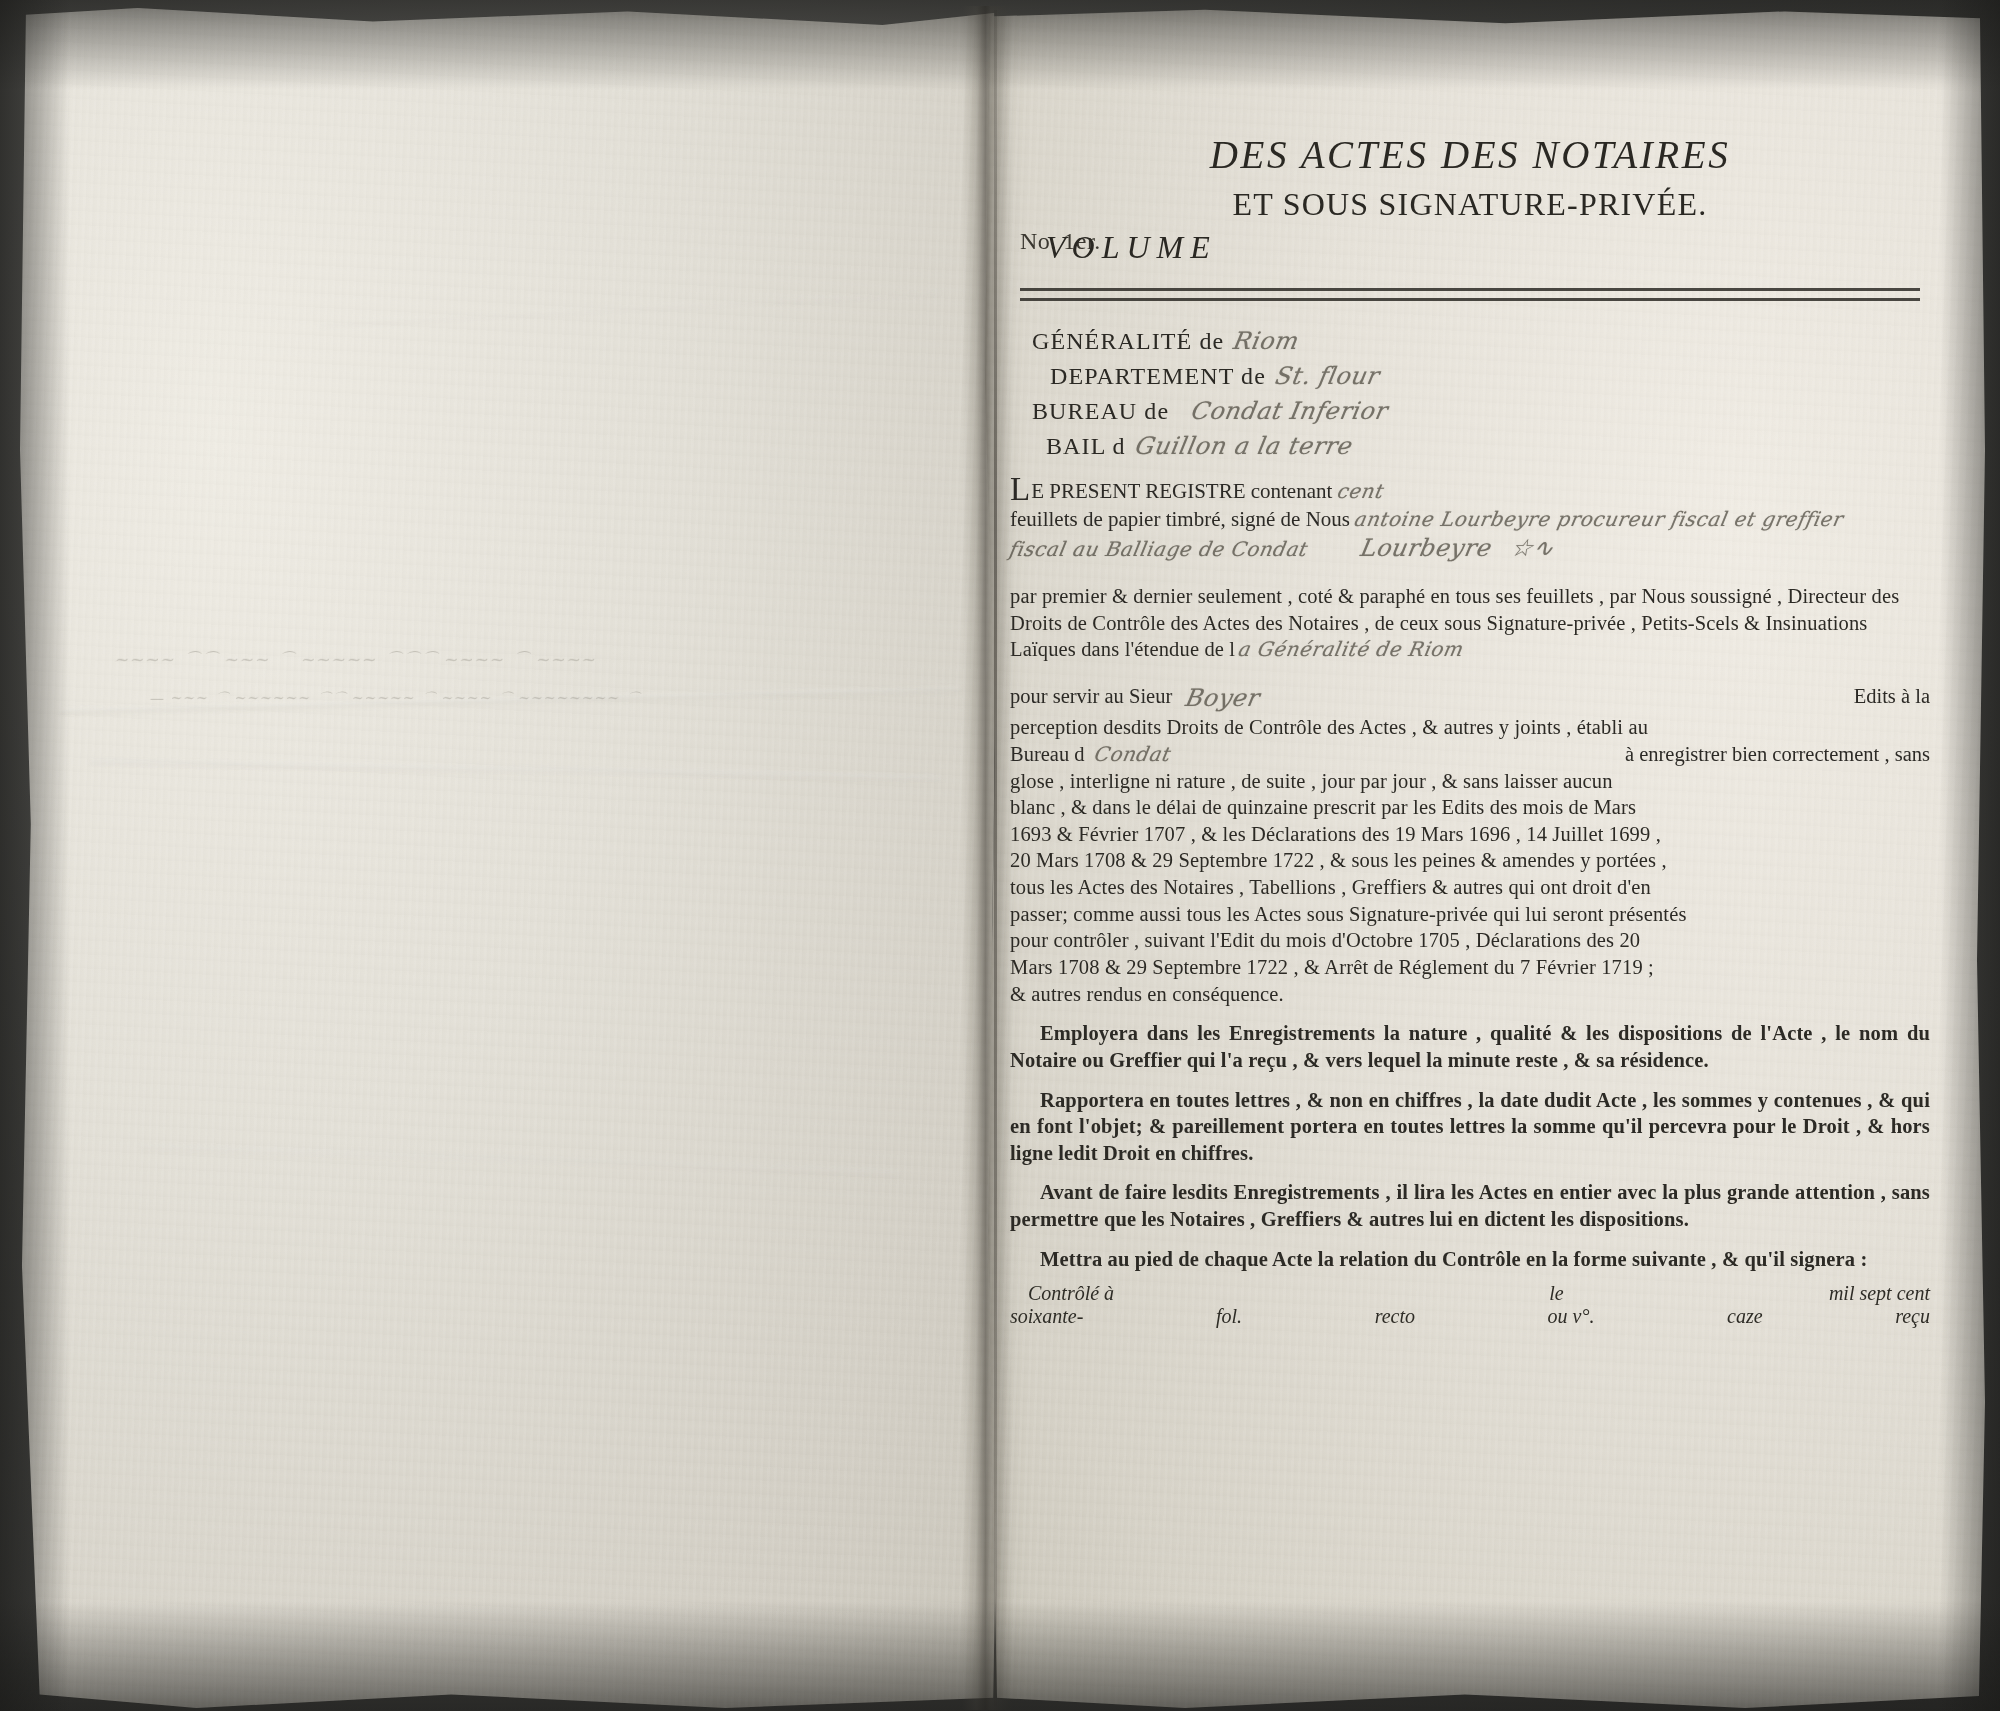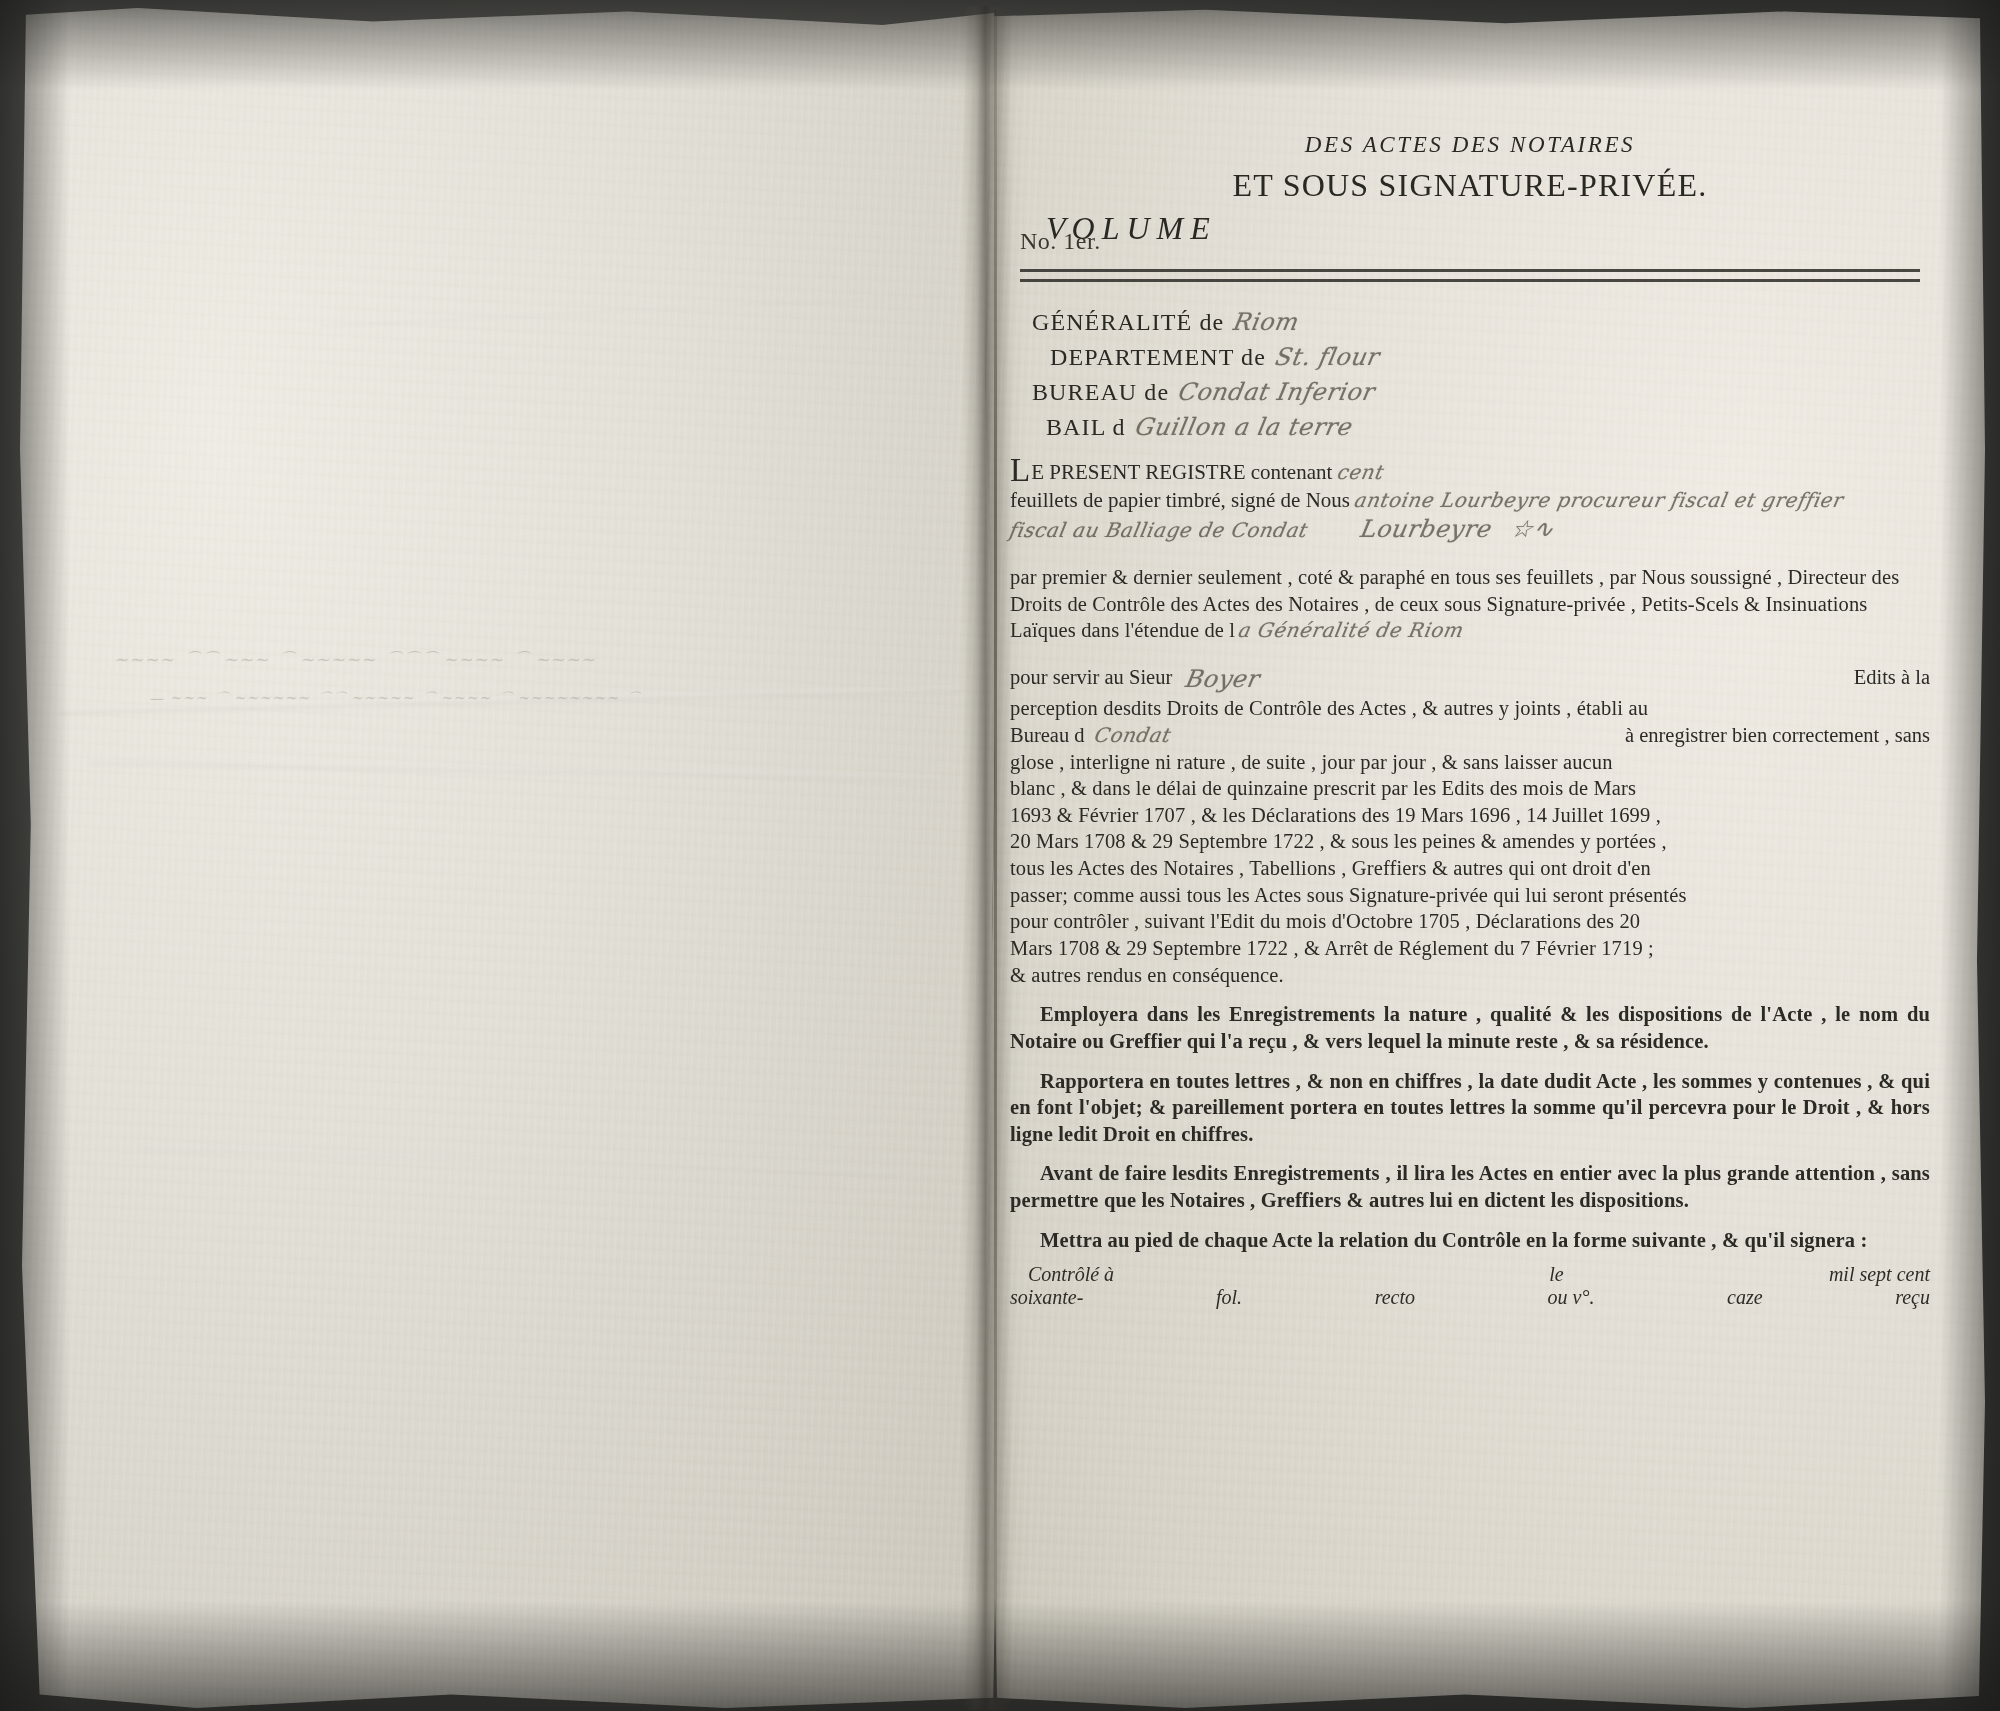--- a/index.html
+++ b/index.html
@@ -110,21 +110,21 @@
     text-align: center;
     font-size: 56px;
     letter-spacing: 17px;
     font-weight: 400;
     color: #26241f;
     text-indent: 17px;
     line-height: 1.05;
   }
   .subtitle1 {
     text-align: center;
-    font-size: 23px;
+    font-size: 39px;
     font-style: italic;
     letter-spacing: 2.6px;
     margin-top: 12px;
     color: #2a2823;
   }
   .subtitle2 {
     text-align: center;
     font-size: 32px;
     letter-spacing: 1.2px;
     margin-top: 9px;
@@ -153,21 +153,21 @@
     align-items: baseline;
     font-size: 24px;
     letter-spacing: 1.1px;
     margin: 7px 0;
     padding-left: 30px;
     color: #2b2924;
   }
   .blank-row .lbl { white-space: nowrap; }
   .blank-row.r1 { padding-left: 22px; }
   .blank-row.r2 { padding-left: 40px; }
-  .blank-row.r3 { padding-left: 22px; }
+  .blank-row.r3 { padding-left: 22px; gap: 13px; }
   .blank-row.r4 { padding-left: 36px; }
 
   
   .hand {
     font-family: "DejaVu Serif", serif;
     font-style: italic;
     color: #4a463c;
     opacity: .72;
     transform: skewX(-12deg);
     display: inline-block;

